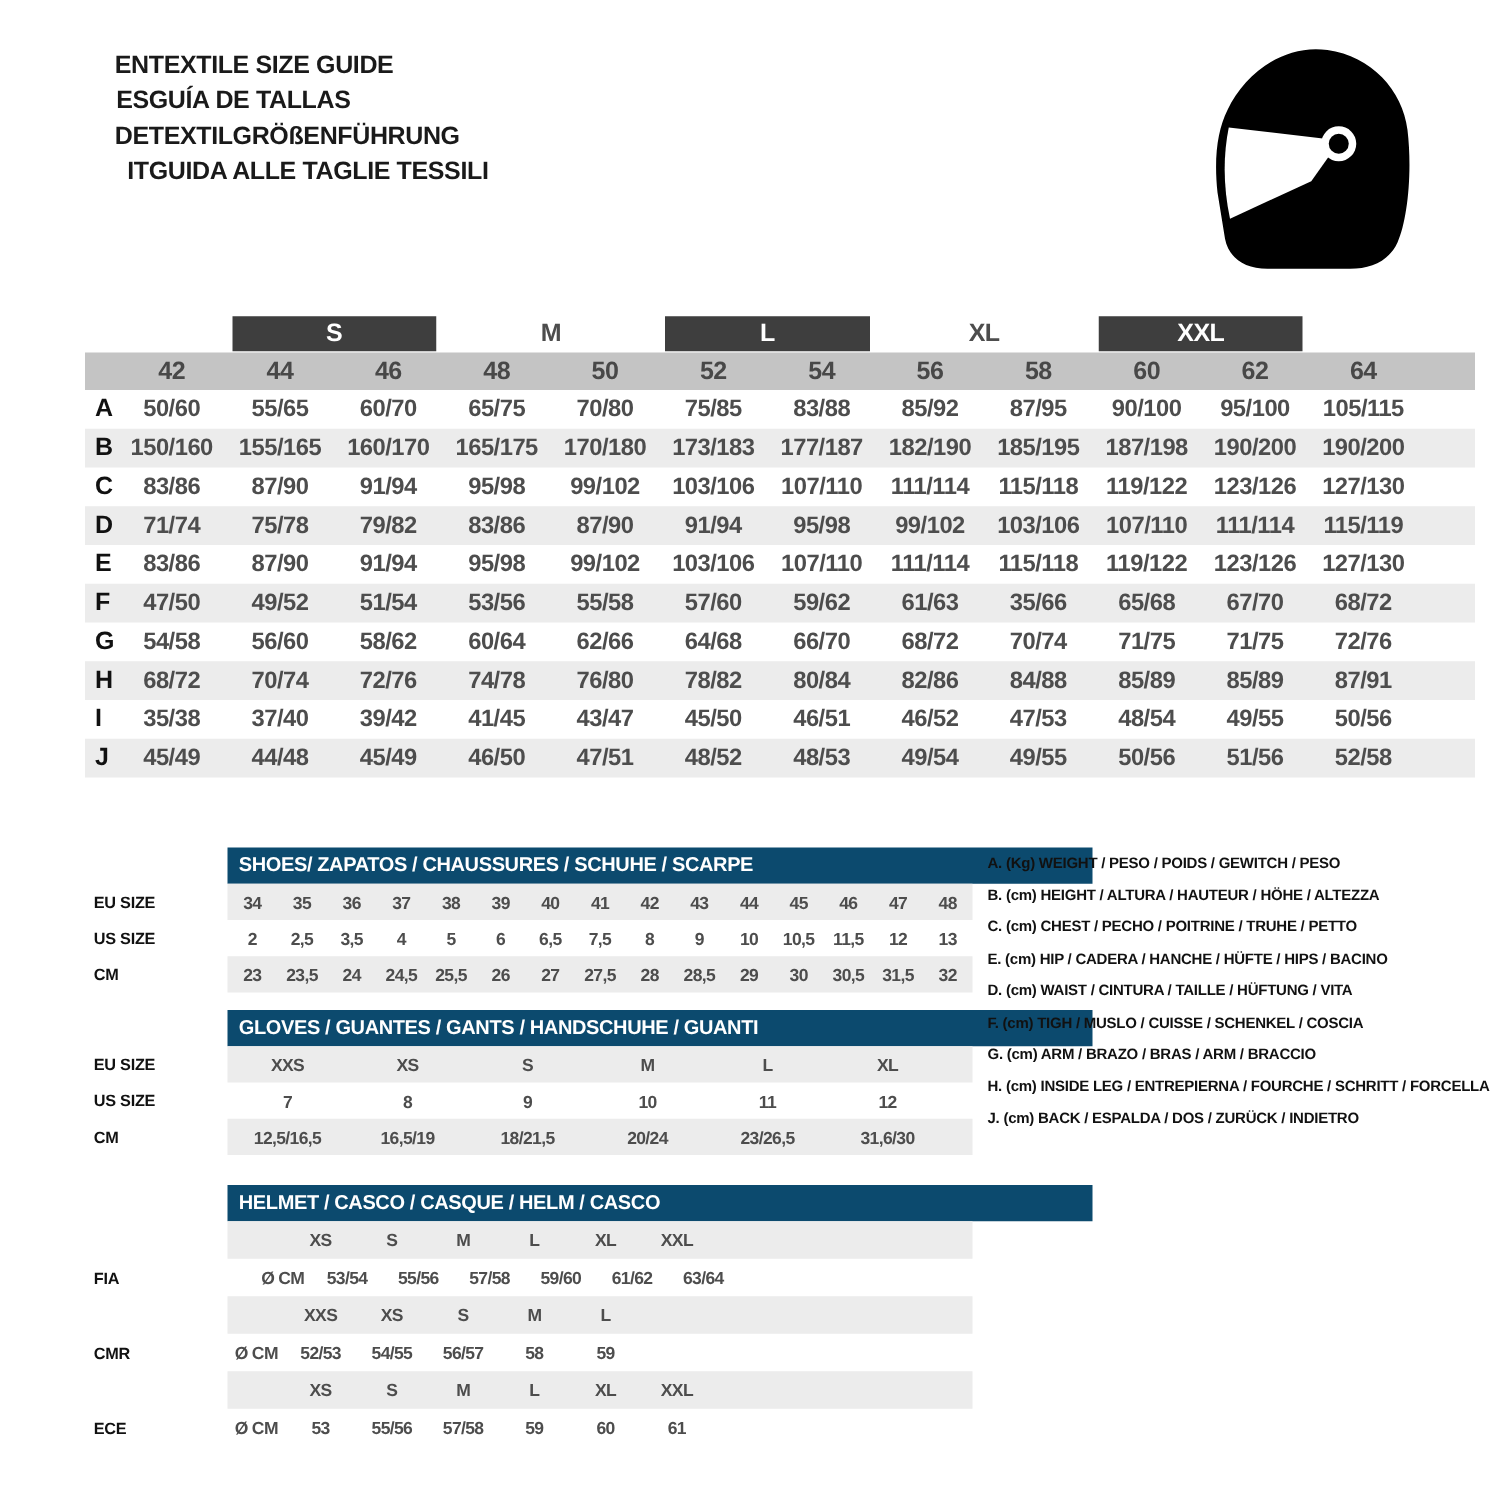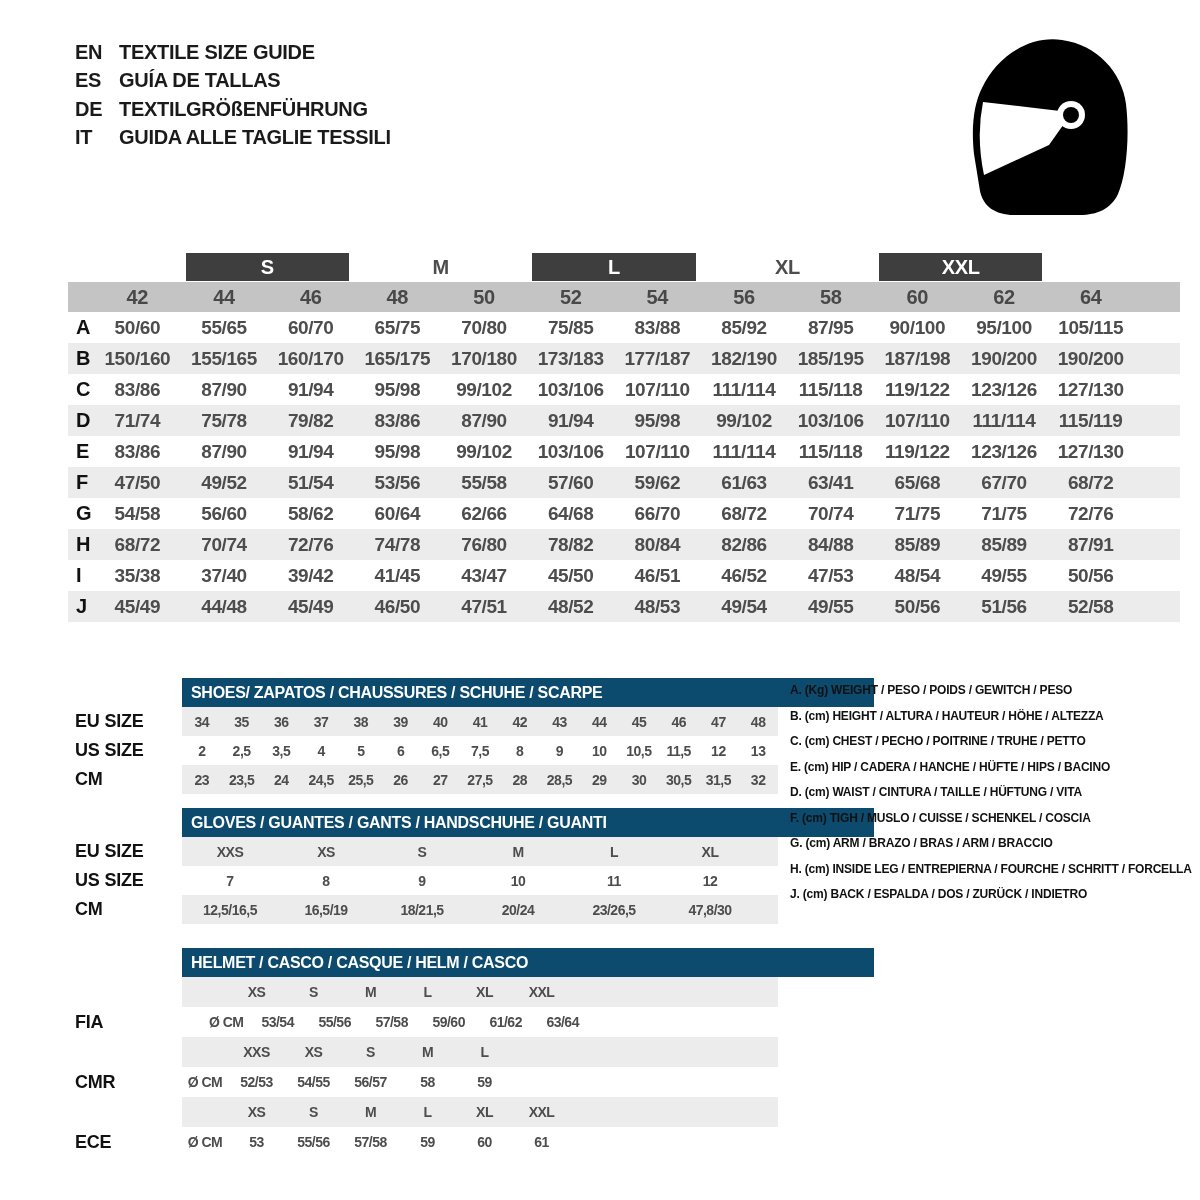--- a/index.html
+++ b/index.html
@@ -1,20 +1,20 @@
 <!DOCTYPE html>
 <html><head>
 <meta charset="utf-8">
 <style>
   html,body{margin:0;padding:0;background:#fff;}
   .page{position:relative;width:1200px;height:1200px;background:#fff;overflow:hidden;
         font-family:"Liberation Sans","DejaVu Sans",sans-serif;font-weight:bold;color:#1a1a1a;}
 
   
-  .lang-block{position:absolute;left:75px;top:38px;}
+  .lang-block{position:absolute;left:75px;top:38px;text-align:right;}
   .lang-row{display:flex;height:28.5px;align-items:center;font-size:20px;letter-spacing:-0.3px;}
   .lang-code{width:44px;}
 
   
   .helmet-logo{position:absolute;left:970px;top:36px;}
 
   
   .main-table{position:absolute;left:68px;top:252px;width:1112px;color:#4d4d4d;letter-spacing:-0.4px;}
   .mt-grid{display:grid;grid-template-columns:26px repeat(12,1fr);padding-right:46px;box-sizing:border-box;}
   .size-header{height:30px;}
@@ -28,21 +28,21 @@
   .letter-cell{display:flex;align-items:center;padding-left:8px;color:#111;font-size:20px;}
 
   
   .sec{position:absolute;left:70px;width:708px;}
   .sec-bar{position:absolute;left:112px;width:692px;height:29px;background:#0c4a6e;color:#fff;
            display:flex;align-items:center;padding-left:9px;box-sizing:border-box;
            font-size:16px;letter-spacing:-0.3px;white-space:nowrap;}
   .sec-row{position:absolute;left:0;width:708px;height:29px;display:flex;}
   .sec-row.h30{height:30px;}
   .sec-label{width:112px;display:flex;align-items:center;padding-left:5px;box-sizing:border-box;
-             font-size:18px;color:#111;letter-spacing:-0.2px;}
+             font-size:13px;color:#111;letter-spacing:-0.2px;}
   .sec-cells{width:596px;display:grid;font-size:14px;color:#4d4d4d;letter-spacing:-0.5px;}
   .sec-cells.gray{background:#ececec;}
   .shoes-grid{grid-template-columns:repeat(15,1fr);}
   .gloves-grid{grid-template-columns:repeat(6,96px) auto;}
   .helmet-grid{grid-template-columns:46px repeat(6,57px) auto;}
 
   
   .legend{position:absolute;left:790px;top:678px;width:404px;font-size:12px;line-height:25.5px;
           color:#111;letter-spacing:-0.2px;}
 </style>
@@ -183,21 +183,21 @@
         <div class="mt-grid data-row alt">
           <div class="letter-cell">F</div>
           <div class="cell">47/50</div>
           <div class="cell">49/52</div>
           <div class="cell">51/54</div>
           <div class="cell">53/56</div>
           <div class="cell">55/58</div>
           <div class="cell">57/60</div>
           <div class="cell">59/62</div>
           <div class="cell">61/63</div>
-          <div class="cell">63/41</div>
+          <div class="cell">35/66</div>
           <div class="cell">65/68</div>
           <div class="cell">67/70</div>
           <div class="cell">68/72</div>
         </div>
         <div class="mt-grid data-row">
           <div class="letter-cell">G</div>
           <div class="cell">54/58</div>
           <div class="cell">56/60</div>
           <div class="cell">58/62</div>
           <div class="cell">60/64</div>
@@ -350,21 +350,21 @@
           </div>
         </div>
         <div class="sec-row" style="top: 87px;">
           <div class="sec-label">CM</div>
           <div class="sec-cells gloves-grid gray">
             <div class="cell">12,5/16,5</div>
             <div class="cell">16,5/19</div>
             <div class="cell">18/21,5</div>
             <div class="cell">20/24</div>
             <div class="cell">23/26,5</div>
-            <div class="cell">47,8/30</div>
+            <div class="cell">31,6/30</div>
           </div>
         </div>
       </div>
   </div>
 
   <div class="sec" style="top:948px;height:210px">
     <div class="sec-bar">HELMET / CASCO / CASQUE / HELM / CASCO</div>
     <div id="helmet-rows">
         <div class="sec-row h30" style="top: 29px;">
           <div class="sec-label"></div>

